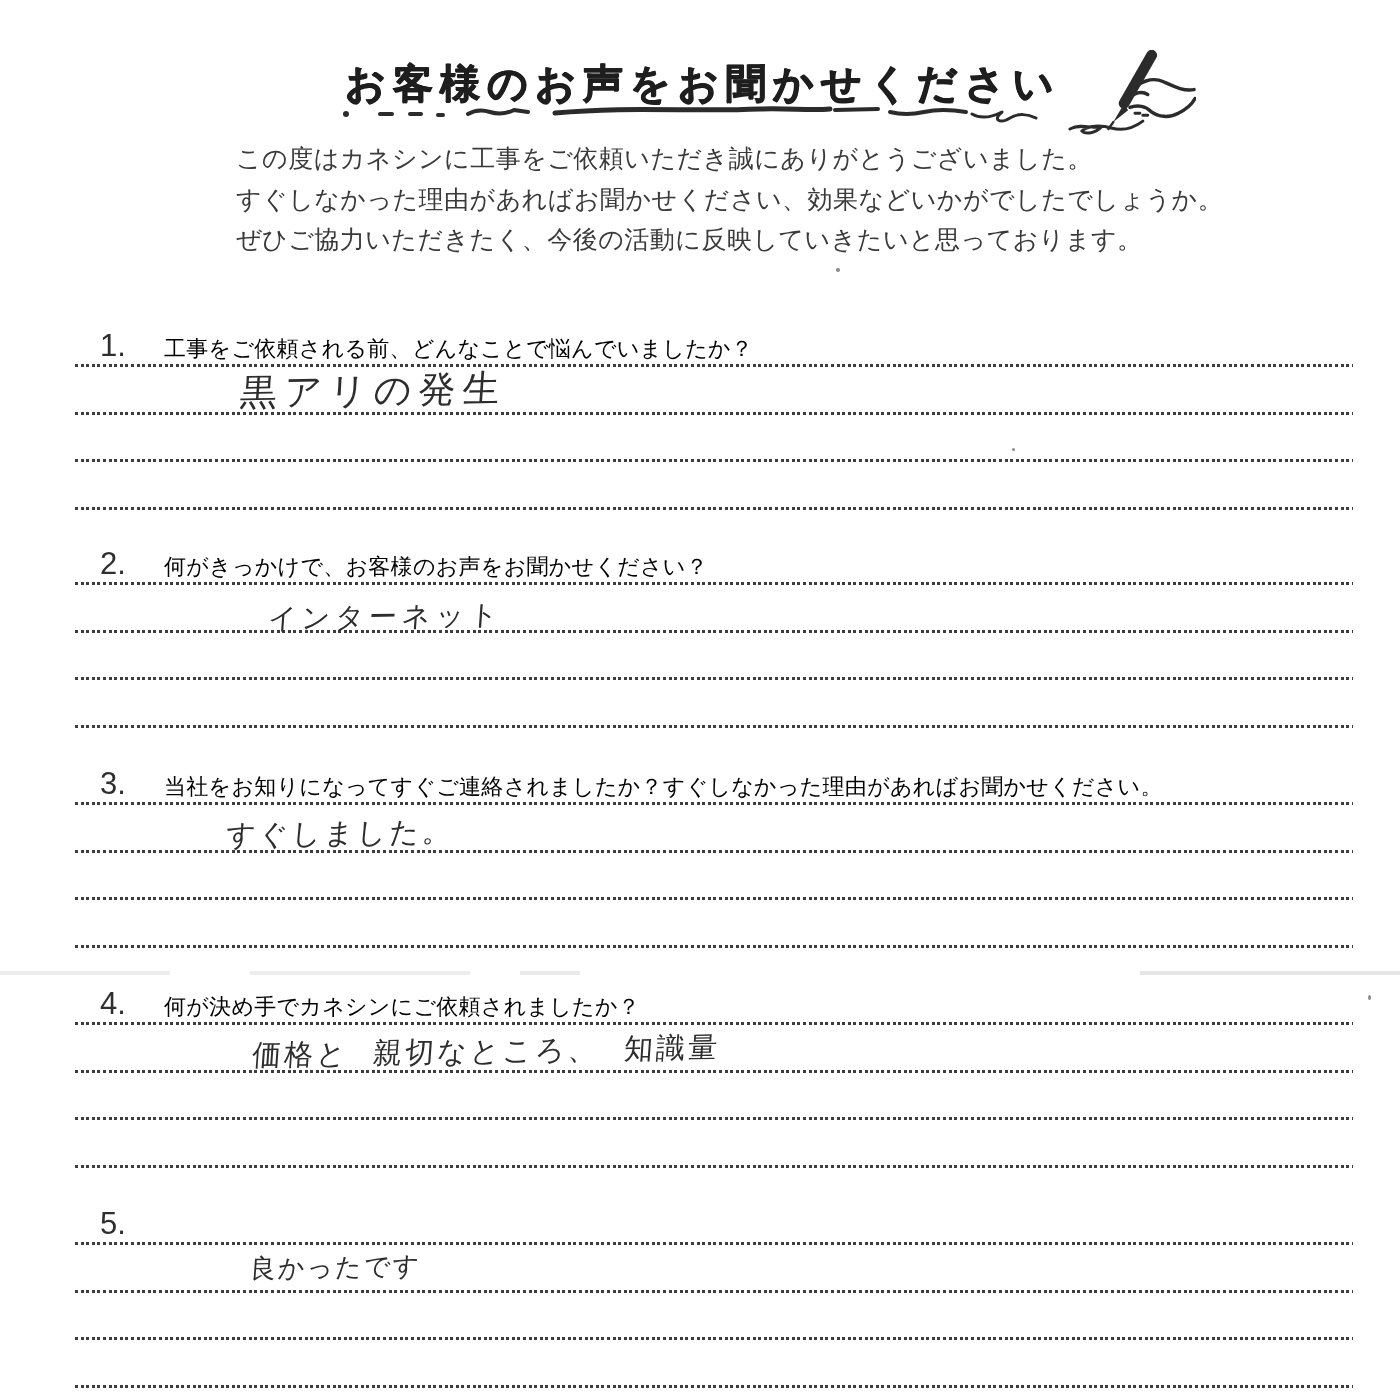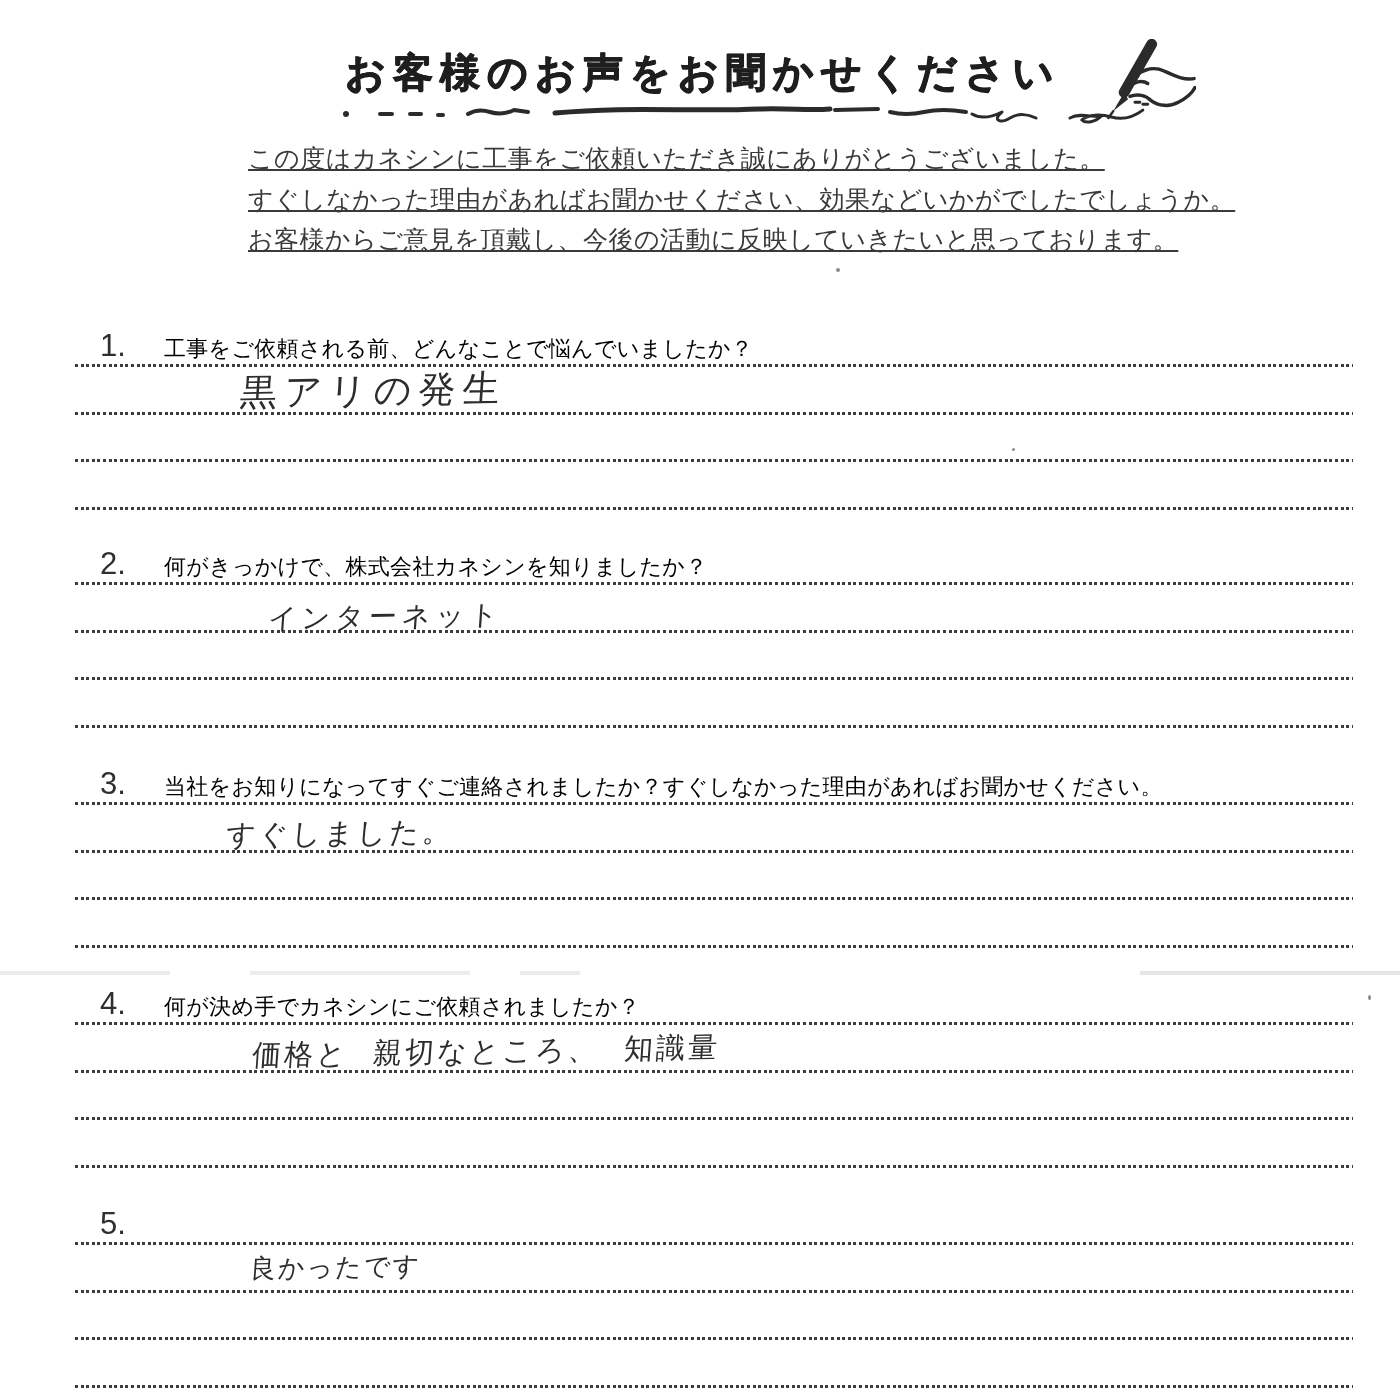--- a/index.html
+++ b/index.html
@@ -7,37 +7,37 @@
     position:relative;
     width:1400px;height:1397px;
     background:#ffffff;
     font-family:"Liberation Sans","DejaVu Sans",sans-serif;
     color:#303030;
     overflow:hidden;
   }
 
   
   .title-row{
-    position:absolute;top:45px;left:345px;
+    position:absolute;top:56px;left:345px;
     display:flex;align-items:flex-start;
   }
   .page-title{
     font-size:40px;font-weight:900;letter-spacing:7px;
     color:#1e1e1e;white-space:nowrap;
     text-shadow:0.8px 0 0 #1e1e1e,-0.4px 0 0 #1e1e1e,0 0.6px 0 #1e1e1e;
   }
   .pen-hand{margin-left:8px;margin-top:-6px;}
 
   .title-underline{position:absolute;top:98px;left:330px;}
 
   
   .intro{
-    position:absolute;top:138px;left:248px;
+    position:absolute;top:138px;left:236px;
     font-size:25px;line-height:40.5px;
-    color:#3a3a3a;letter-spacing:0.5px;white-space:nowrap;text-decoration:underline;
+    color:#3a3a3a;letter-spacing:0.5px;white-space:nowrap;
   }
 
   
   .qblock{position:absolute;left:0;width:1400px;height:222px;}
   #q1{top:328px}
   #q2{top:546px}
   #q3{top:766px}
   #q4{top:986px}
   #q5{top:1206px}
 
@@ -107,39 +107,39 @@
     <path class="ink" d="M138 16 q10 -6 22 -2 q12 4 24 -2 l14 2" stroke-width="4"></path>
     <path class="ink" d="M225 15 C300 8 360 14 430 11 C460 10 480 13 500 11" stroke-width="5"></path>
     <path class="ink" d="M505 12 L548 11" stroke-width="4"></path>
     <path class="ink" d="M560 14 q16 4 34 0 t42 0" stroke-width="4"></path>
     <path class="ink" d="M642 16 c10 6 22 2 30 -2 c-10 8 -2 12 8 6 c8 -5 18 -4 26 0" stroke-width="3"></path>
   </svg>
 
   <div class="intro">
     <div>この度はカネシンに工事をご依頼いただき誠にありがとうございました。</div>
     <div>すぐしなかった理由があればお聞かせください、効果などいかがでしたでしょうか。</div>
-    <div>お客様からご意見を頂戴し、今後の活動に反映していきたいと思っております。</div>
+    <div>ぜひご協力いただきたく、今後の活動に反映していきたいと思っております。</div>
   </div>
 
   <div class="qblock" id="q1">
     <div class="q-row">
       <div class="q-num">1.</div>
       <div class="q-text">工事をご依頼される前、どんなことで悩んでいましたか？</div>
     </div>
     <div class="dline dl1"></div>
     <div class="dline dl2"></div>
     <div class="dline dl3"></div>
     <div class="dline dl4"></div>
     <div class="hw">黒アリの発生</div>
   </div>
 
   <div class="qblock" id="q2">
     <div class="q-row">
       <div class="q-num">2.</div>
-      <div class="q-text">何がきっかけで、株式会社カネシンを知りましたか？</div>
+      <div class="q-text">何がきっかけで、お客様のお声をお聞かせください？</div>
     </div>
     <div class="dline dl1"></div>
     <div class="dline dl2"></div>
     <div class="dline dl3"></div>
     <div class="dline dl4"></div>
     <div class="hw">インターネット</div>
   </div>
 
   <div class="qblock" id="q3">
     <div class="q-row">

